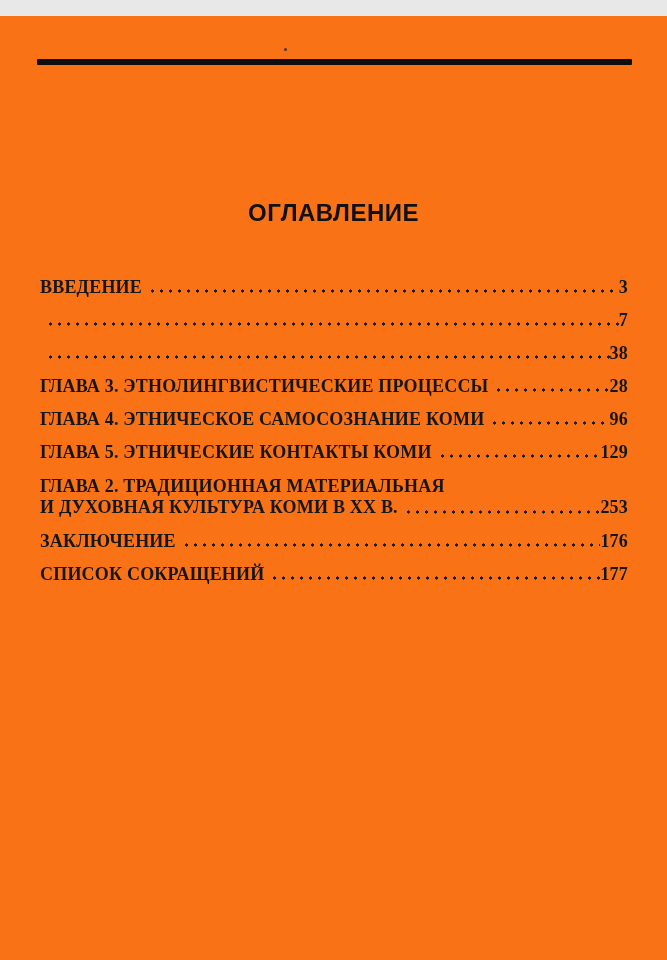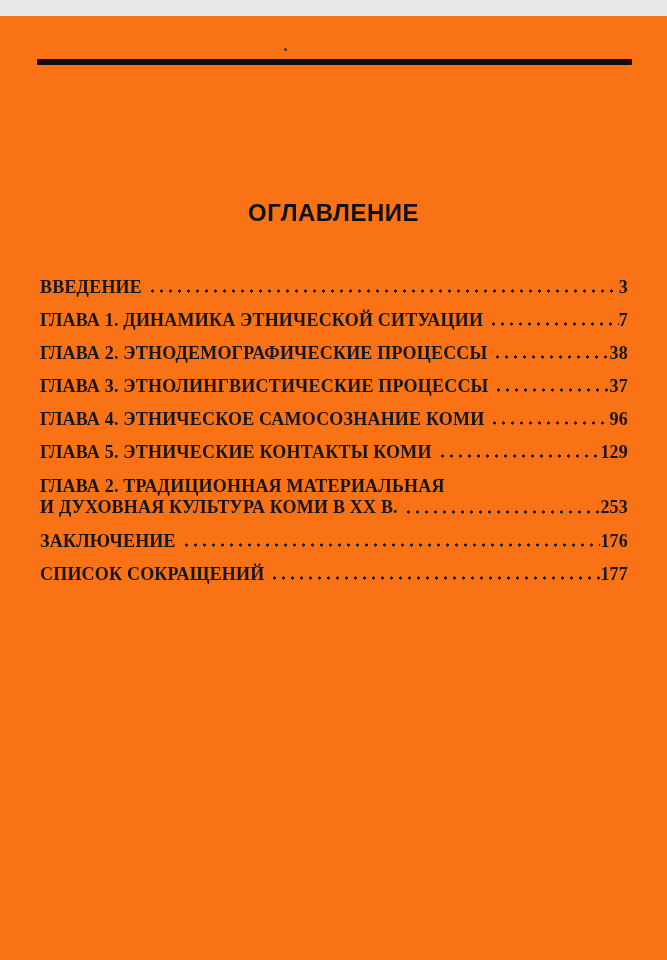--- a/index.html
+++ b/index.html
@@ -97,37 +97,35 @@
   <div class="toc" id="toc">
       <div class="entry">
         <div class="entry-line">
           <span class="label">ВВЕДЕНИЕ</span>
           <span class="leader"></span>
           <span class="pagenum">3</span>
         </div>
       </div>
       <div class="entry">
         <div class="entry-line">
-          <span class="label">ГЛАВА 1. ДИНАМИКА ЭТНИЧЕСКОЙ СИТУАЦИИ</span>
           <span class="leader"></span>
           <span class="pagenum">7</span>
         </div>
       </div>
       <div class="entry">
         <div class="entry-line">
-          <span class="label">ГЛАВА 2. ЭТНОДЕМОГРАФИЧЕСКИЕ ПРОЦЕССЫ</span>
           <span class="leader"></span>
           <span class="pagenum">38</span>
         </div>
       </div>
       <div class="entry">
         <div class="entry-line">
           <span class="label">ГЛАВА 3. ЭТНОЛИНГВИСТИЧЕСКИЕ ПРОЦЕССЫ</span>
           <span class="leader"></span>
-          <span class="pagenum">37</span>
+          <span class="pagenum">28</span>
         </div>
       </div>
       <div class="entry">
         <div class="entry-line">
           <span class="label">ГЛАВА 4. ЭТНИЧЕСКОЕ САМОСОЗНАНИЕ КОМИ</span>
           <span class="leader"></span>
           <span class="pagenum">96</span>
         </div>
       </div>
       <div class="entry">

